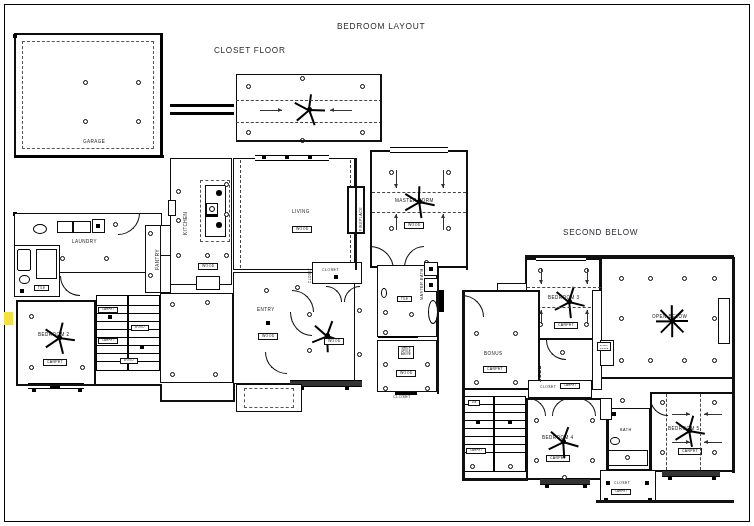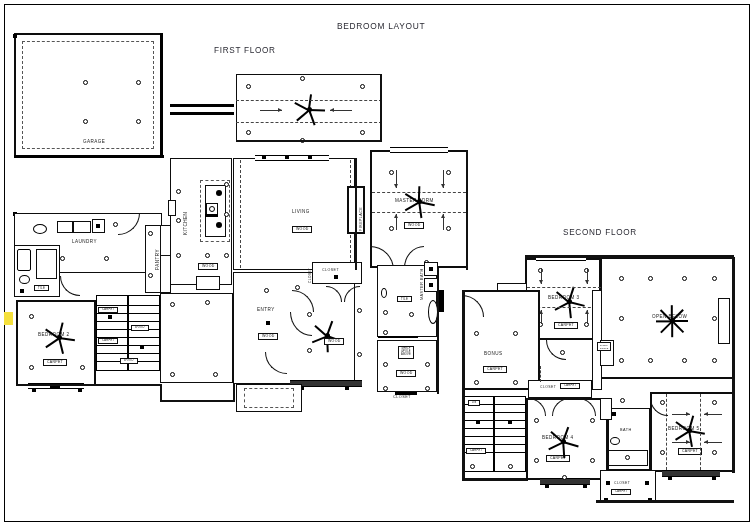--- a/index.html
+++ b/index.html
@@ -80,22 +80,22 @@
   .arwHl:after{right:auto;left:0;border-left:none;border-right:4px solid #333;}
 </style>
 </head>
 <body>
 
 <div id="sheet">
 
   <div id="outer" class="brd"></div>
 
   <div class="ttl" id="title">BEDROOM LAYOUT</div>
-  <div class="ttl" id="ff">FIRST FLOOR</div>
-  <div class="ttl" id="sf">SECOND FLOOR</div>
+  <div class="ttl" id="ff">CLOSET FLOOR</div>
+  <div class="ttl" id="sf">SECOND BELOW</div>
 
   <div>
 
     <div class="rm" style="left:14px;top:33px;width:148px;height:124px;border-width:2.4px"></div>
     <div class="dsh" style="left:22px;top:41px;width:132px;height:108px;"></div>
     <div class="rn" style="left:83px;top:139px;">GARAGE</div>
     <div class="can" style="left:83px;top:80px;"></div>
     <div class="can" style="left:136px;top:80px;"></div>
     <div class="can" style="left:83px;top:119px;"></div>
     <div class="can" style="left:136px;top:119px;"></div>

